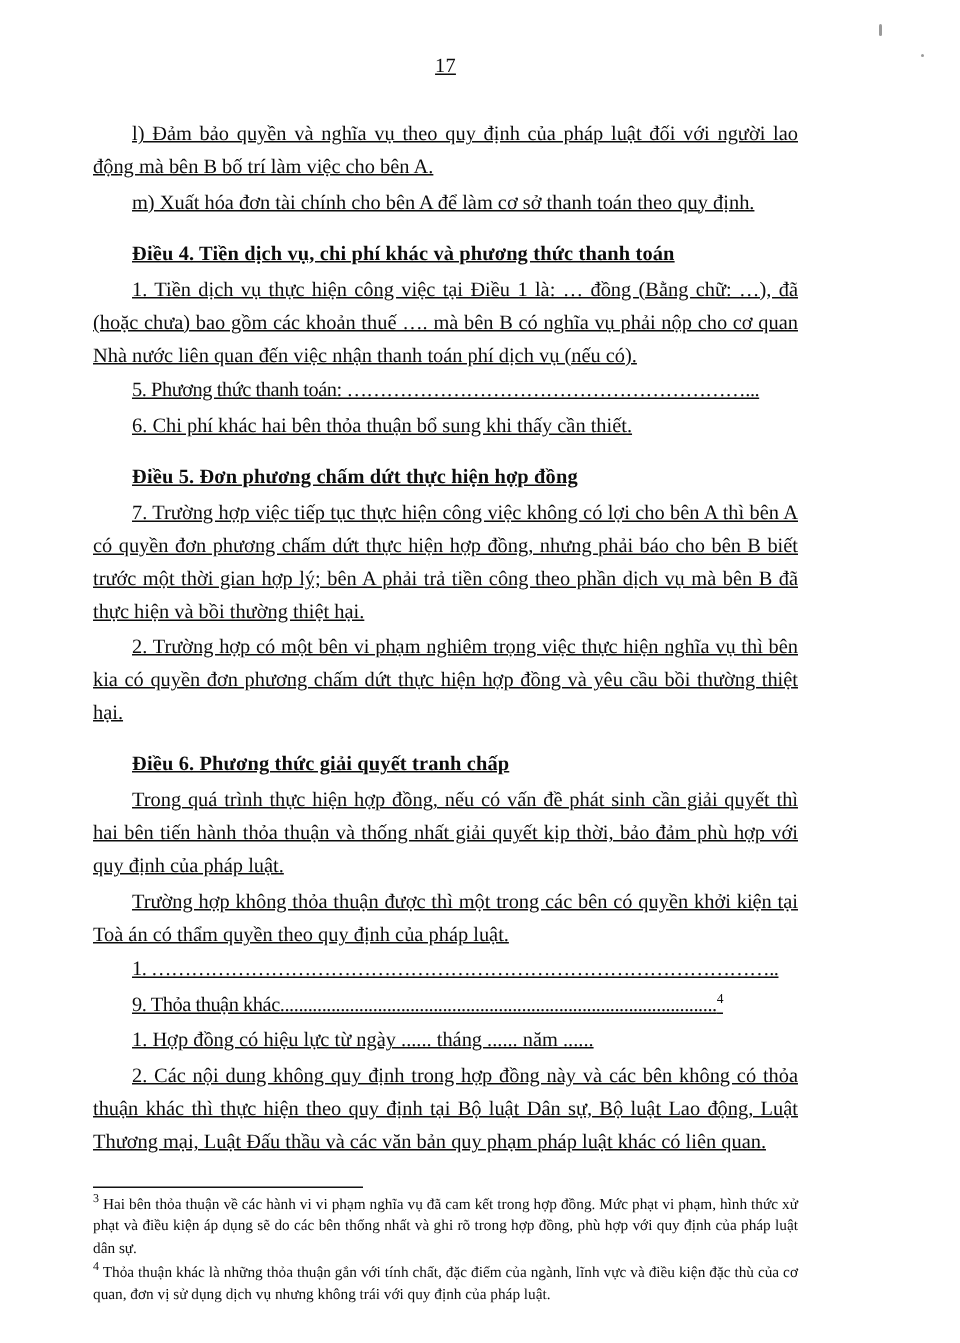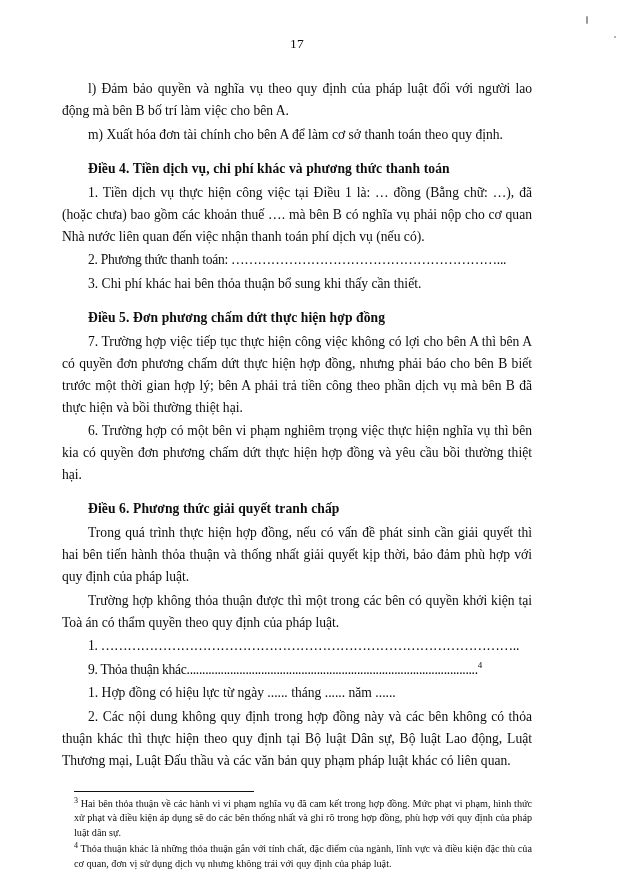--- a/index.html
+++ b/index.html
@@ -14,20 +14,21 @@
     color: #0d0d0d;
     position: relative;
     overflow: hidden;
   }
   .page {
     width: 588px;
     height: 895px;
     position: relative;
     box-sizing: border-box;
     padding: 30px 56px 20px 62px;
+    text-decoration: underline;
   }
   .page-number {
     text-align: center;
     font-size: 13.5px;
     margin: 6px 0 26px 0;
     letter-spacing: 0.2px;
   }
   .body-text {
     font-size: 13.6px;
     line-height: 1.62;
@@ -50,21 +51,21 @@
   .dotted-line {
     letter-spacing: -0.3px;
   }
   sup {
     font-size: 9px;
     vertical-align: super;
     line-height: 0;
   }
   .footnotes {
     position: absolute;
-    left: 74px;
+    left: 62px;
     right: 56px;
     bottom: 22px;
   }
   .fn-rule {
     width: 180px;
     height: 1px;
     background: #111;
     margin-bottom: 5px;
   }
   .footnote {
@@ -88,26 +89,26 @@
 <div class="page">
 
   <div class="page-number">17</div>
 
   <div class="body-text">
     <p class="indent">l) Đảm bảo quyền và nghĩa vụ theo quy định của pháp luật đối với người lao động mà bên B bố trí làm việc cho bên A.</p>
     <p class="indent">m) Xuất hóa đơn tài chính cho bên A để làm cơ sở thanh toán theo quy định.</p>
 
     <p class="heading">Điều 4. Tiền dịch vụ, chi phí khác và phương thức thanh toán</p>
     <p class="indent">1. Tiền dịch vụ thực hiện công việc tại Điều 1 là: … đồng (Bằng chữ: …), đã (hoặc chưa) bao gồm các khoản thuế …. mà bên B có nghĩa vụ phải nộp cho cơ quan Nhà nước liên quan đến việc nhận thanh toán phí dịch vụ (nếu có).</p>
-    <p class="indent dotted-line">2. Phương thức thanh toán: ……………………………………………………...</p>
-    <p class="indent">3. Chi phí khác hai bên thỏa thuận bổ sung khi thấy cần thiết.</p>
+    <p class="indent dotted-line">5. Phương thức thanh toán: ……………………………………………………...</p>
+    <p class="indent">6. Chi phí khác hai bên thỏa thuận bổ sung khi thấy cần thiết.</p>
 
     <p class="heading">Điều 5. Đơn phương chấm dứt thực hiện hợp đồng</p>
     <p class="indent">7. Trường hợp việc tiếp tục thực hiện công việc không có lợi cho bên A thì bên A có quyền đơn phương chấm dứt thực hiện hợp đồng, nhưng phải báo cho bên B biết trước một thời gian hợp lý; bên A phải trả tiền công theo phần dịch vụ mà bên B đã thực hiện và bồi thường thiệt hại.</p>
-    <p class="indent">6. Trường hợp có một bên vi phạm nghiêm trọng việc thực hiện nghĩa vụ thì bên kia có quyền đơn phương chấm dứt thực hiện hợp đồng và yêu cầu bồi thường thiệt hại.</p>
+    <p class="indent">2. Trường hợp có một bên vi phạm nghiêm trọng việc thực hiện nghĩa vụ thì bên kia có quyền đơn phương chấm dứt thực hiện hợp đồng và yêu cầu bồi thường thiệt hại.</p>
 
     <p class="heading">Điều 6. Phương thức giải quyết tranh chấp</p>
     <p class="indent">Trong quá trình thực hiện hợp đồng, nếu có vấn đề phát sinh cần giải quyết thì hai bên tiến hành thỏa thuận và thống nhất giải quyết kịp thời, bảo đảm phù hợp với quy định của pháp luật.</p>
     <p class="indent">Trường hợp không thỏa thuận được thì một trong các bên có quyền khởi kiện tại Toà án có thẩm quyền theo quy định của pháp luật.</p>
 
     <p class="indent dotted-line">1. …………………………………………………………………………………..</p>
     <p class="indent dotted-line"><span>9. Thỏa thuận khác..............................................................................................</span><sup>4</sup></p>
 
     <p class="indent">1. Hợp đồng có hiệu lực từ ngày ...... tháng ...... năm ......</p>
     <p class="indent">2. Các nội dung không quy định trong hợp đồng này và các bên không có thỏa thuận khác thì thực hiện theo quy định tại Bộ luật Dân sự, Bộ luật Lao động, Luật Thương mại, Luật Đấu thầu và các văn bản quy phạm pháp luật khác có liên quan.</p>

